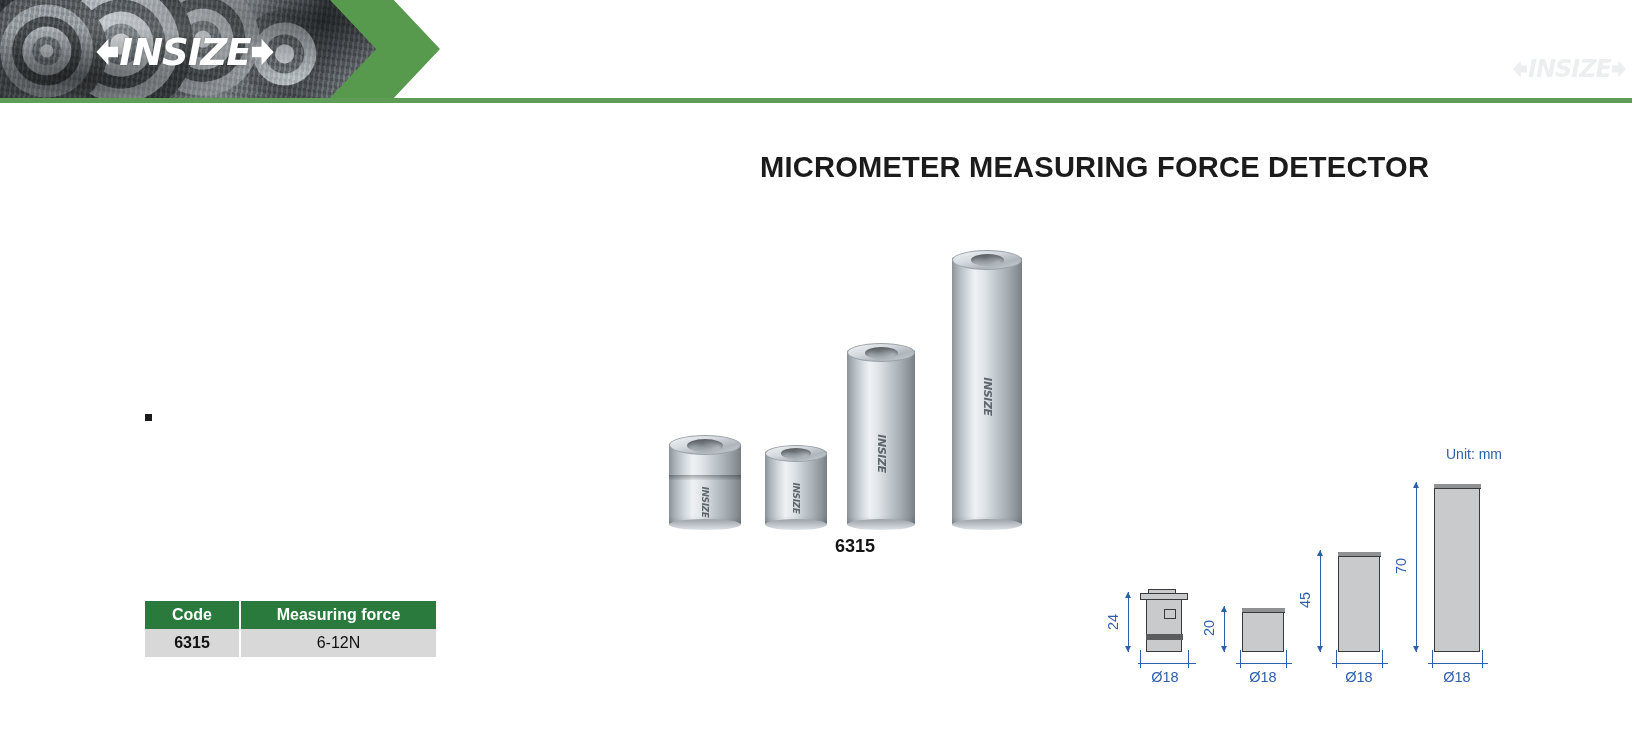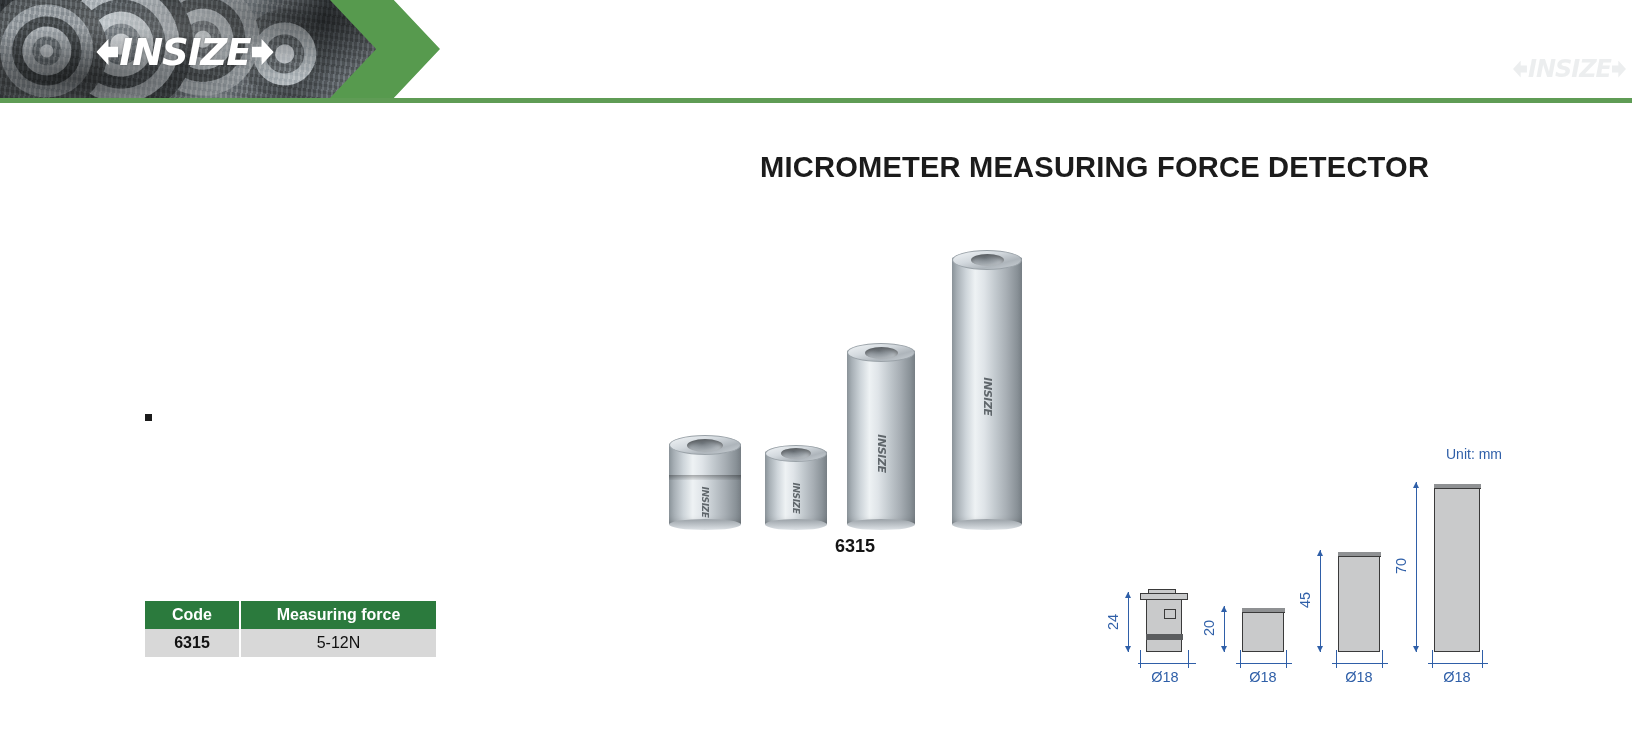--- a/index.html
+++ b/index.html
@@ -335,21 +335,21 @@
 <table id="spec-table">
   <thead>
     <tr>
       <th>Code</th>
       <th>Measuring force</th>
     </tr>
   </thead>
   <tbody>
     <tr>
       <td class="code-cell">6315</td>
-      <td>5-12N</td>
+      <td>6-12N</td>
     </tr>
   </tbody>
 </table>
 
 <div id="dimension-area">
   <div id="unit-label">Unit: mm</div>
 
   <div class="dim-item" style="left:18px; width:90px; height:70px;">
     <div class="dim-part" style="left:38px; width:36px; height:58px;">
       <div class="dim-band" style="bottom:11px;"></div>

